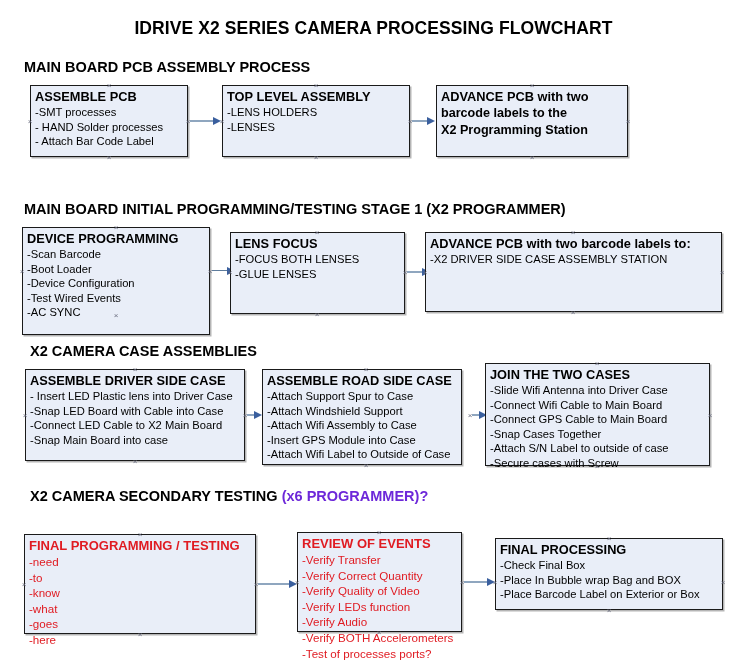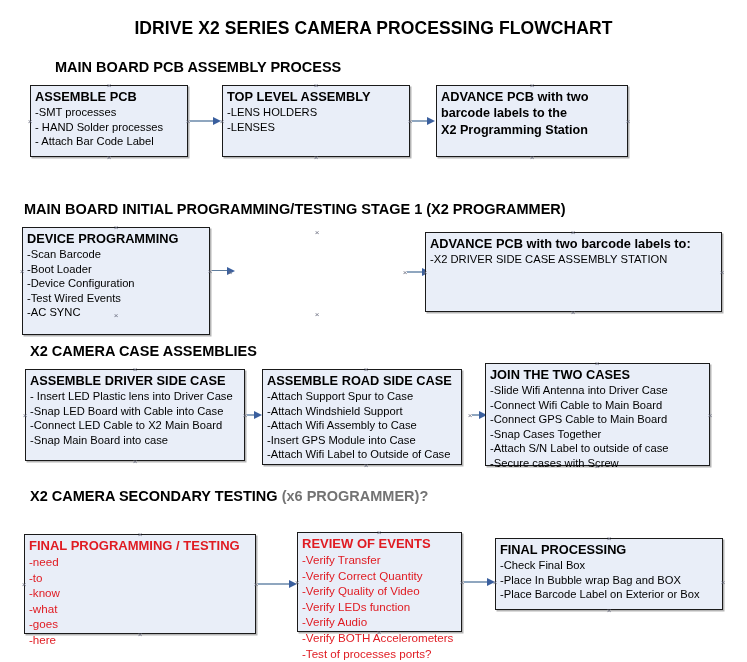--- a/index.html
+++ b/index.html
@@ -36,21 +36,21 @@
   }
 
   .section-head {
     position: absolute;
     font-size: 14.5px;
     font-weight: bold;
     color: #000;
     white-space: nowrap;
   }
   .section-head .accent {
-    color: #737373;
+    color: #6d28d9;
   }
 
   
   .pbox {
     position: absolute;
     background: #e9eef8;
     border: 1px solid #1a1a1a;
     box-sizing: border-box;
     box-shadow: 1.5px 1.5px 0 rgba(120,120,120,0.55);
     padding: 3px 4px 2px 4px;
@@ -113,21 +113,21 @@
   .arrow.thin { height: 1px; }
   .arrow.thin::after { top: -3.5px; }
 </style>
 </head>
 <body>
 
 <div id="canvas">
 
   <div class="doc-title">IDRIVE X2  SERIES CAMERA PROCESSING FLOWCHART</div>
 
-  <div class="section-head" style="left:24px; top:59px;margin-left:31px;">
+  <div class="section-head" style="left:24px; top:59px;">
     <span>MAIN BOARD PCB ASSEMBLY PROCESS</span>
   </div>
 
   <div class="pbox" style="left:30px; top:85px; width:158px; height:72px;">
     <div class="bt">ASSEMBLE PCB</div>
     <div class="bl">-SMT processes</div>
     <div class="bl">- HAND Solder processes</div>
     <div class="bl">- Attach Bar Code Label</div>
   </div>
   <div class="handle" style="left:109px; top:85px;"></div>
@@ -170,20 +170,25 @@
     <div class="bl">-Test Wired Events</div>
     <div class="bl">-AC SYNC</div>
   </div>
   <div class="handle" style="left:116px; top:227px;"></div>
   <div class="handle" style="left:116px; top:315px;"></div>
   <div class="handle" style="left:22px; top:271px;"></div>
   <div class="handle" style="left:210px; top:271px;"></div>
 
   <div class="arrow thin dark" style="left:212px; top:270px; width:16px;"></div>
 
+  <div class="pbox" style="left:230px; top:232px; width:175px; height:82px;">
+    <div class="bt">LENS FOCUS</div>
+    <div class="bl">-FOCUS BOTH LENSES</div>
+    <div class="bl">-GLUE LENSES</div>
+  </div>
   <div class="handle" style="left:317px; top:232px;"></div>
   <div class="handle" style="left:317px; top:314px;"></div>
   <div class="handle" style="left:230px; top:272px;"></div>
   <div class="handle" style="left:405px; top:272px;"></div>
 
   <div class="arrow" style="left:407px; top:271px; width:16px;"></div>
 
   <div class="pbox" style="left:425px; top:232px; width:297px; height:80px;">
     <div class="bt">ADVANCE PCB with two barcode labels to:</div>
     <div class="bl">-X2 DRIVER  SIDE  CASE  ASSEMBLY STATION</div>

